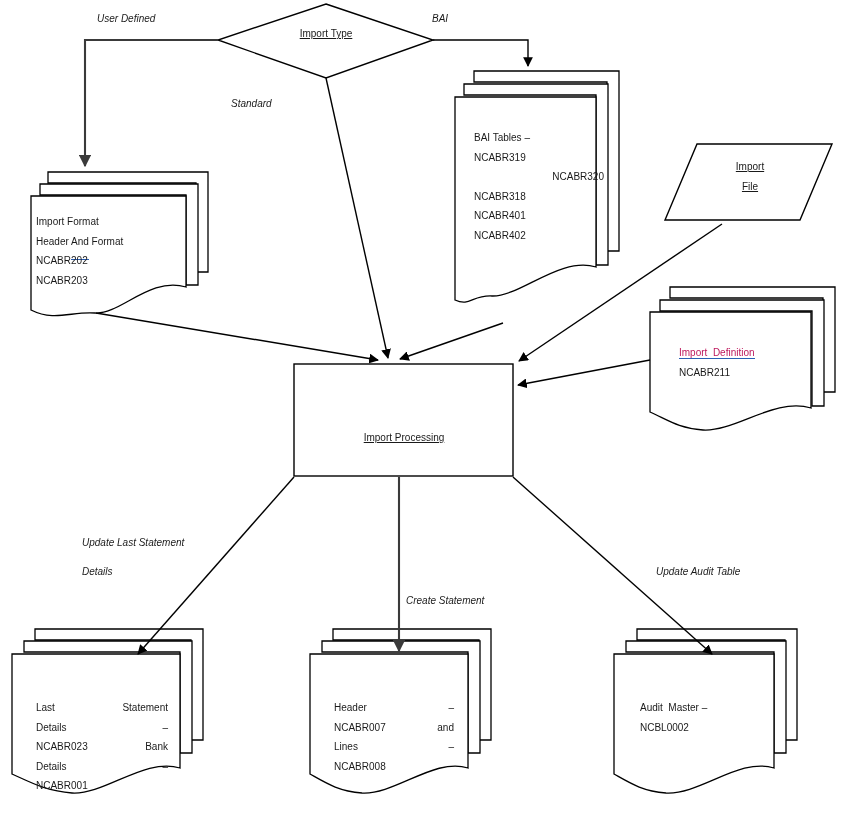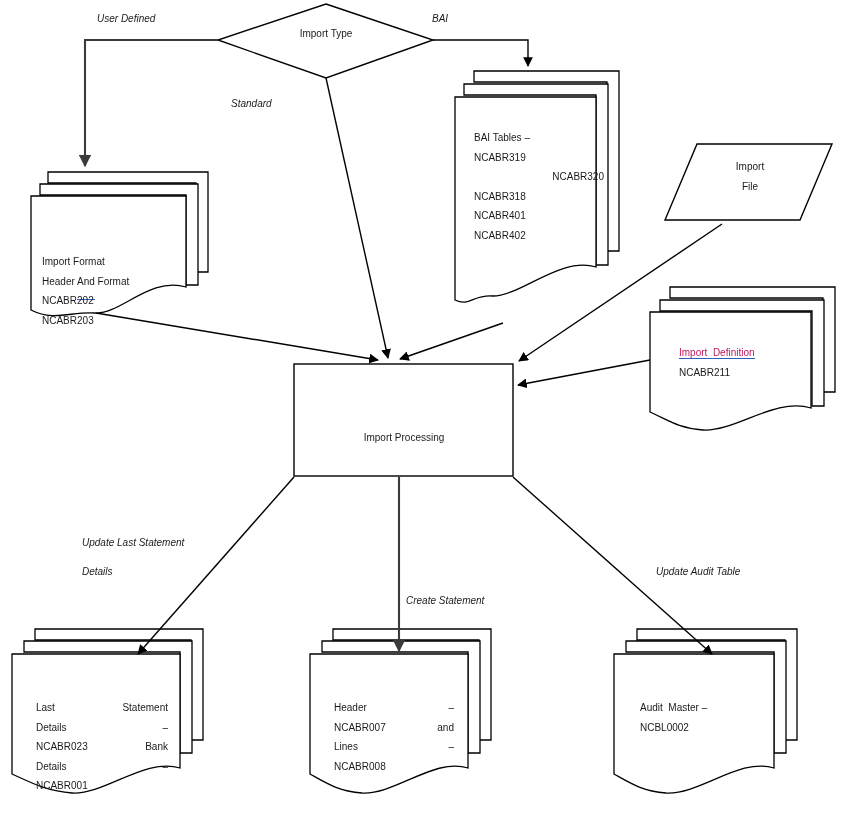--- a/index.html
+++ b/index.html
@@ -59,21 +59,21 @@
   .lbl {
     position: absolute;
     font-family: "Liberation Sans", sans-serif;
     font-size: 10px;
     color: #1a1a1a;
     line-height: 19.5px;
     white-space: pre;
     pointer-events: auto;
   }
   .lbl.italic { font-style: italic; }
-  .lbl.center { text-align: center; }
+  .lbl.center { text-align: center; text-decoration: underline; }
   .lbl.justify {
     text-align: justify;
     text-align-last: justify;
   }
   .lbl .blue-u {
     border-bottom: 1.5px solid #2b5fb5;
     padding-bottom: 12px;
   }
   .lbl .blue-u2 {
     color: #be185d;
@@ -172,21 +172,21 @@
   </svg>
 
   <div class="txt-layer">
 
     <div class="lbl center" style="left:246px; top:24px; width:160px;">Import Type</div>
 
     <div class="lbl italic" style="left:97px; top:9px;">User Defined</div>
     <div class="lbl italic" style="left:432px; top:9px;">BAI</div>
     <div class="lbl italic" style="left:231px; top:94px;">Standard</div>
 
-    <div style="position:absolute; left:42px; top:212px; width:140px;margin-top:40px;">
+    <div style="position:absolute; left:36px; top:212px; width:140px;">
       <div class="lbl" style="position:static;">Import Format</div>
       <div class="lbl" style="position:static;"><span>Header </span><span class="blue-u">And</span><span> Format</span></div>
       <div class="lbl" style="position:static;">NCABR202</div>
       <div class="lbl" style="position:static;">NCABR203</div>
     </div>
 
     <div style="position:absolute; left:474px; top:128px; width:130px;">
       <div class="lbl" style="position:static;">BAI Tables –</div>
       <div class="lbl" style="position:static;">NCABR319</div>
       <div class="lbl" style="position:static;text-align:right;">NCABR320</div>

